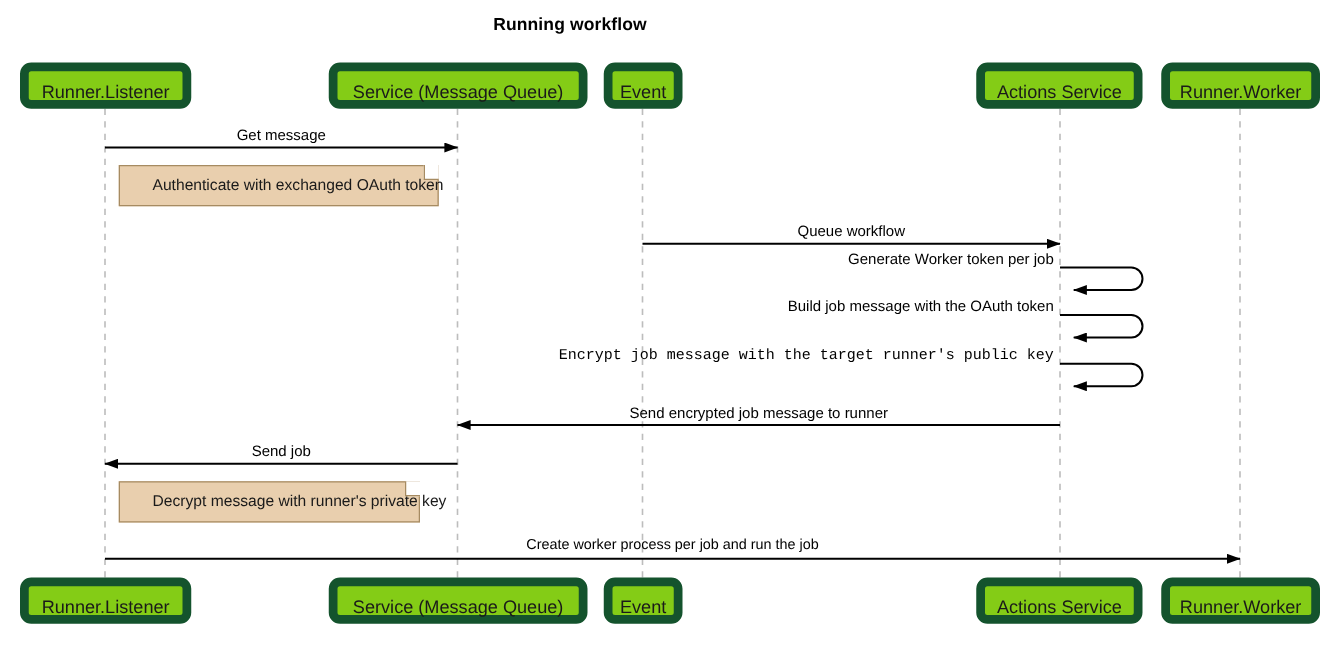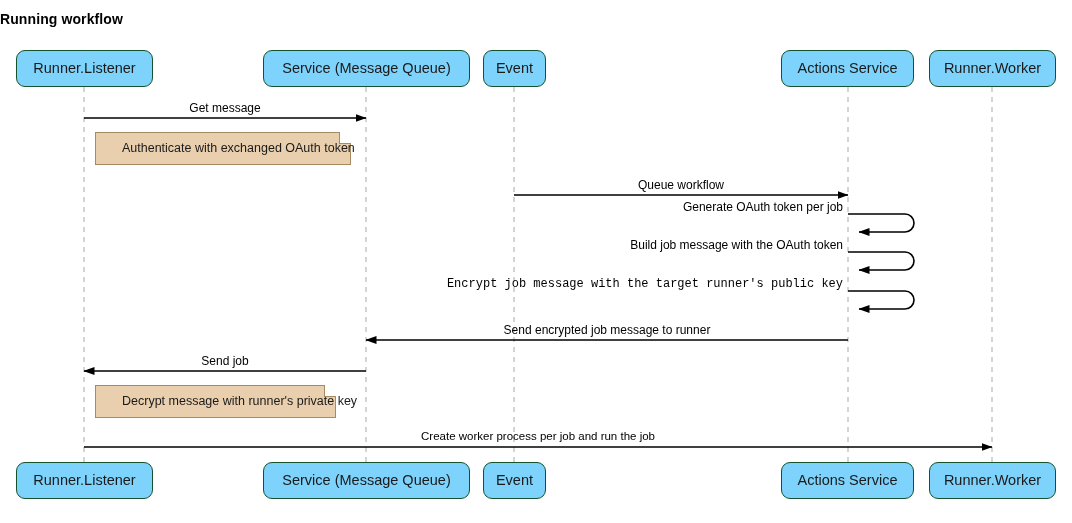--- a/index.html
+++ b/index.html
@@ -22,30 +22,31 @@
     left: 0;
     top: 0;
     width: 1072px;
     height: 523px;
   }
   .title {
     position: absolute;
     left: 0;
     top: 11px;
     width: 912px;
+    text-align: center;
     font-size: 14px;
     font-weight: bold;
     color: #000000;
     letter-spacing: 0.1px;
   }
   .participant {
     position: absolute;
     box-sizing: border-box;
-    background: #7dd3fc;
-    border: 1px solid #14532d;
+    background: #84cc16;
+    border: 7px solid #14532d;
     border-radius: 9px;
     height: 37px;
     line-height: 35px;
     text-align: center;
     font-size: 14.5px;
     color: #1a1a1a;
     white-space: nowrap;
   }
   .note {
     position: absolute;
@@ -129,21 +130,21 @@
       <div class="participant" style="left: 781px; top: 462px; width: 133px;">Actions Service</div>
       <div class="participant" style="left: 929px; top: 462px; width: 127px;">Runner.Worker</div>
     </div>
   <div id="notes-layer">
       <div class="note" style="left: 95px; top: 132px; width: 256px; position: absolute;"><span>Authenticate with exchanged OAuth token</span><div class="note-fold"></div></div>
       <div class="note" style="left: 95px; top: 385px; width: 241px; position: absolute;"><span>Decrypt message with runner's private key</span><div class="note-fold"></div></div>
     </div>
   <div id="labels-layer">
       <div class="msg-label" style="left: 0px; top: 101px; width: 1072px; transform: translateX(-311px);">Get message</div>
       <div class="msg-label" style="left: 0px; top: 178px; width: 1072px; transform: translateX(145px);">Queue workflow</div>
-      <div class="msg-label" style="right: 229px; top: 200px;">Generate OAuth token per job</div>
+      <div class="msg-label" style="right: 229px; top: 200px;">Generate Worker token per job</div>
       <div class="msg-label" style="right: 229px; top: 238px; margin-left: 24px;">Build job message with the OAuth token</div>
       <div class="msg-label" style="right: 229px; top: 277px; font-family: Liberation Mono, monospace;">Encrypt job message with the target runner's public key</div>
       <div class="msg-label" style="left: 0px; top: 323px; width: 1072px; transform: translateX(71px);">Send encrypted job message to runner</div>
       <div class="msg-label" style="left: 0px; top: 354px; width: 1072px; transform: translateX(-311px);">Send job</div>
       <div class="msg-label small" style="left: 0px; top: 430px; width: 1072px; transform: translateX(2px);">Create worker process per job and run the job</div>
     </div>
 
 </div>
 
 </body></html>

